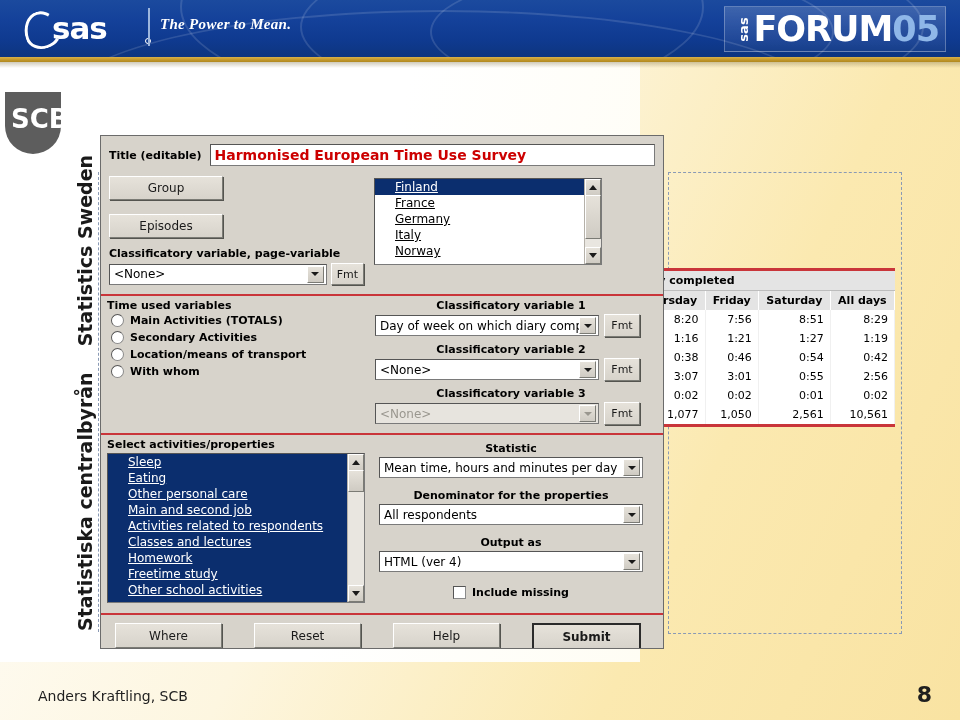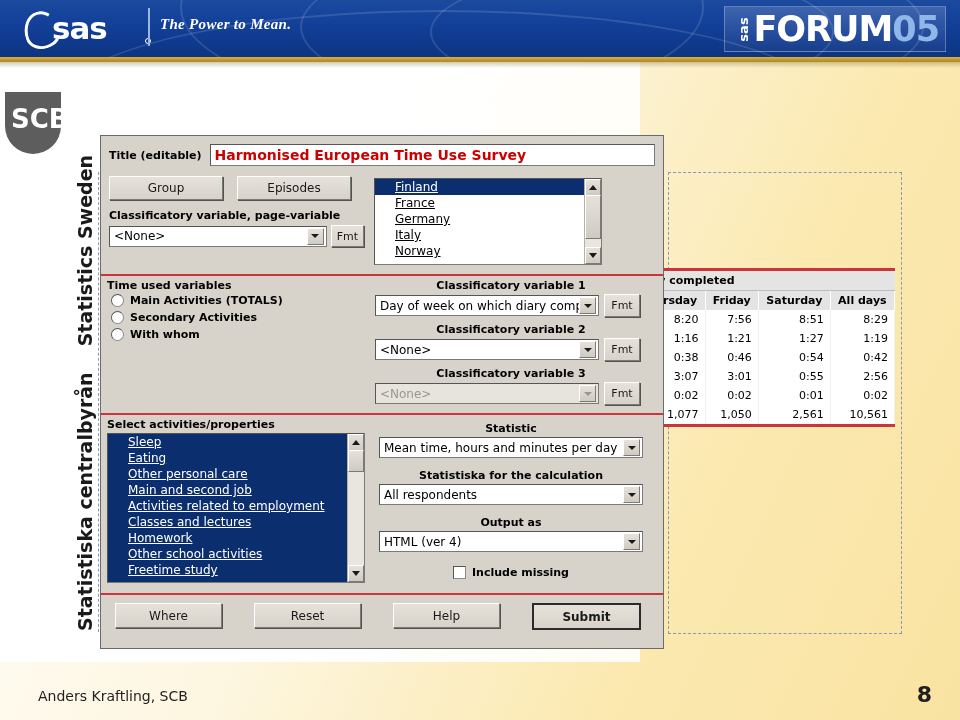--- a/index.html
+++ b/index.html
@@ -357,21 +357,21 @@
 
 <div class="form-win">
 
   <div class="title-row">
     <span class="lbl">Title (editable)</span>
     <div class="title-input">Harmonised European Time Use Survey</div>
   </div>
 
   <div style="display:flex;padding:10px 8px 0 8px;gap:10px;">
     <div style="width:255px;">
-      <div style="display:flex;gap:14px;">
+      <div style="display:flex;gap:14px;flex-direction:column;">
         <div class="btn" style="width:112px;height:22px;">Group</div>
         <div class="btn" style="width:112px;height:22px;">Episodes</div>
       </div>
       <div class="lbl" style="margin-top:9px;">Classificatory variable, page-variable</div>
       <div style="display:flex;gap:4px;margin-top:3px;align-items:center;">
         <div class="sel" style="width:214px;">
           <span class="val">&lt;None&gt;</span>
           <span class="arrow-btn">
               <span class="caret"></span>
             </span>
@@ -407,20 +407,24 @@
   <div style="display:flex;padding:3px 8px 0 6px;gap:10px;">
     <div style="width:258px;">
       <div class="lbl">Time used variables</div>
       <div class="radio-row">
         <span class="radio"></span>
         <span class="radio-label">Main Activities (TOTALS)</span>
       </div>
       <div class="radio-row">
         <span class="radio"></span>
         <span class="radio-label">Secondary Activities</span>
+      </div>
+      <div class="radio-row">
+        <span class="radio"></span>
+        <span class="radio-label">Location/means of transport</span>
       </div>
       <div class="radio-row">
         <span class="radio"></span>
         <span class="radio-label">With whom</span>
       </div>
     </div>
 
     <div style="width:272px;">
       <div class="lbl-c">Classificatory variable 1</div>
       <div style="display:flex;gap:5px;align-items:center;margin-top:2px;">
@@ -461,25 +465,25 @@
 
   <div style="display:flex;padding:3px 8px 0 6px;gap:10px;">
     <div style="width:258px;">
       <div class="lbl">Select activities/properties</div>
       <div class="listbox" style="height:148px;margin-top:2px;background:#0b2e6e;">
         <div class="items">
           <div class="li sel-row">Sleep</div>
           <div class="li sel-row">Eating</div>
           <div class="li sel-row">Other personal care</div>
           <div class="li sel-row">Main and second job</div>
-          <div class="li sel-row">Activities related to employment</div>
+          <div class="li sel-row">Activities related to respondents</div>
           <div class="li sel-row">Classes and lectures</div>
           <div class="li sel-row">Homework</div>
+          <div class="li sel-row">Freetime study</div>
           <div class="li sel-row">Other school activities</div>
-          <div class="li sel-row">Freetime study</div>
         </div>
         <div class="vscroll">
           <div class="sbtn">
               <span class="sc-up"></span>
             </div>
           <div class="thumb" style="top:16px;height:20px;"></div>
           <div class="sbtn" style="position:absolute;bottom:0;left:0;right:0;">
               <span class="sc-dn"></span>
             </div>
         </div>
@@ -488,21 +492,21 @@
 
     <div style="width:272px;">
       <div class="lbl-c" style="margin-top:4px;">Statistic</div>
       <div class="sel" style="width:256px;margin:2px auto 0 auto;">
         <span class="val">Mean time, hours and minutes per day</span>
         <span class="arrow-btn">
             <span class="caret"></span>
           </span>
       </div>
 
-      <div class="lbl-c" style="margin-top:11px;">Statistiska for the calculation</div>
+      <div class="lbl-c" style="margin-top:11px;">Denominator for the properties</div>
       <div class="sel" style="width:256px;margin:2px auto 0 auto;">
         <span class="val">All respondents</span>
         <span class="arrow-btn">
             <span class="caret"></span>
           </span>
       </div>
 
       <div class="lbl-c" style="margin-top:11px;">Output as</div>
       <div class="sel" style="width:256px;margin:2px auto 0 auto;">
         <span class="val">HTML (ver 4)</span>

